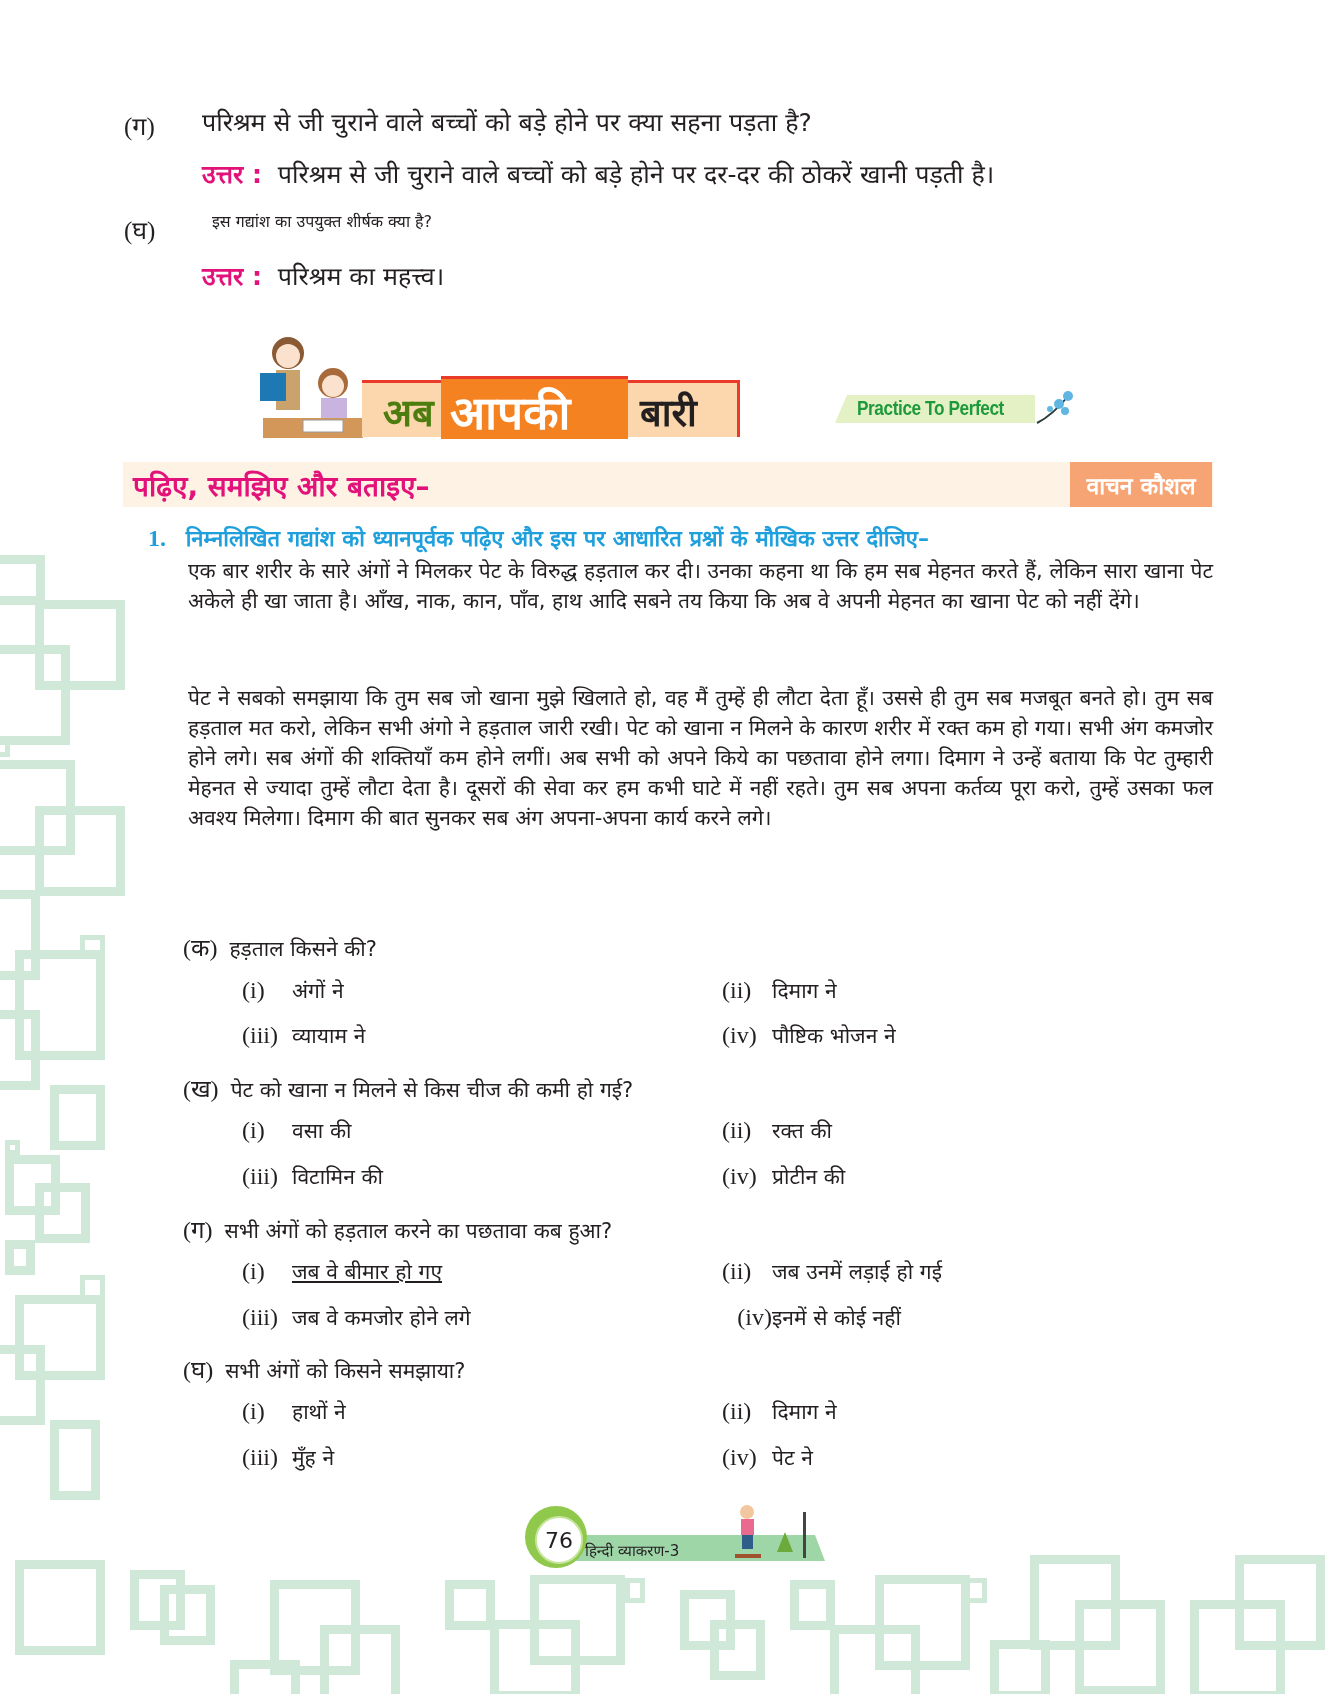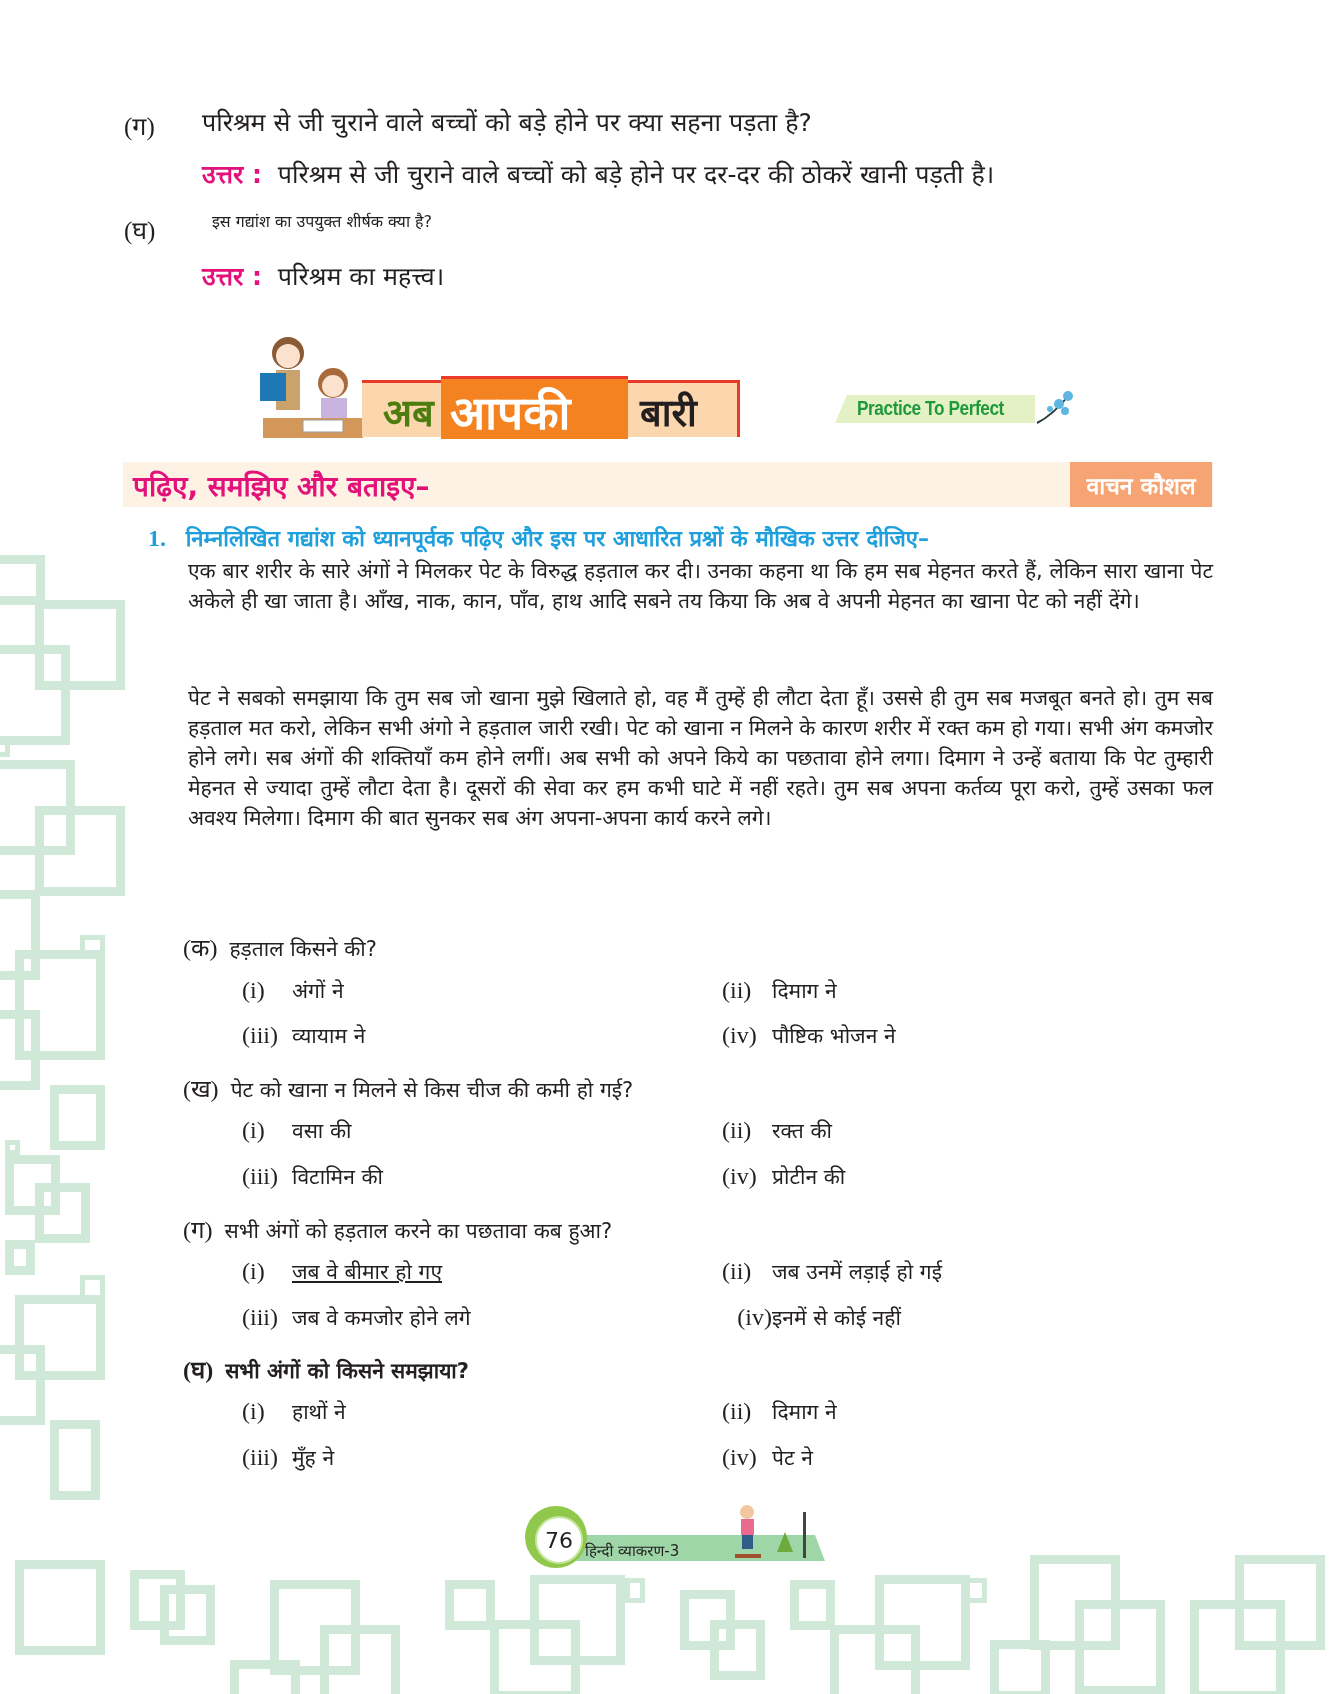--- a/index.html
+++ b/index.html
@@ -150,21 +150,21 @@
 <div class="opt" style="left:722px;top:1162px;"><span class="opt-num">(iv)</span><span>प्रोटीन की</span></div>
 
 <div class="sub-q" style="top:1212px;">
   <span class="qn">(ग)</span><span>सभी अंगों को हड़ताल करने का पछतावा कब हुआ?</span>
 </div>
 <div class="opt" style="left:242px;top:1257px;text-decoration:underline;"><span class="opt-num">(i)</span><span>जब वे बीमार हो गए</span></div>
 <div class="opt" style="left:722px;top:1257px;"><span class="opt-num">(ii)</span><span>जब उनमें लड़ाई हो गई</span></div>
 <div class="opt" style="left:242px;top:1303px;"><span class="opt-num">(iii)</span><span>जब वे कमजोर होने लगे</span></div>
 <div class="opt" style="left:722px;top:1303px;text-align:right;"><span class="opt-num">(iv)</span><span>इनमें से कोई नहीं</span></div>
 
-<div class="sub-q" style="top:1352px;font-weight:bold;">
+<div class="sub-q" style="top:1352px;">
   <span class="qn">(घ)</span><span>सभी अंगों को किसने समझाया?</span>
 </div>
 <div class="opt" style="left:242px;top:1397px;"><span class="opt-num">(i)</span><span>हाथों ने</span></div>
 <div class="opt" style="left:722px;top:1397px;"><span class="opt-num">(ii)</span><span>दिमाग ने</span></div>
 <div class="opt" style="left:242px;top:1443px;"><span class="opt-num">(iii)</span><span>मुँह ने</span></div>
 <div class="opt" style="left:722px;top:1443px;"><span class="opt-num">(iv)</span><span>पेट ने</span></div>
 
 <div class="abs" style="left:515px;top:1500px;width:310px;height:70px;">
   <div class="abs" style="left:60px;top:35px;width:250px;height:26px;background:#9ed6a8;clip-path:polygon(0 0,96% 0,100% 100%,0 100%);"></div>
   <div class="abs" style="left:10px;top:6px;width:62px;height:62px;border-radius:50%;background:#8fc84a;"></div>

